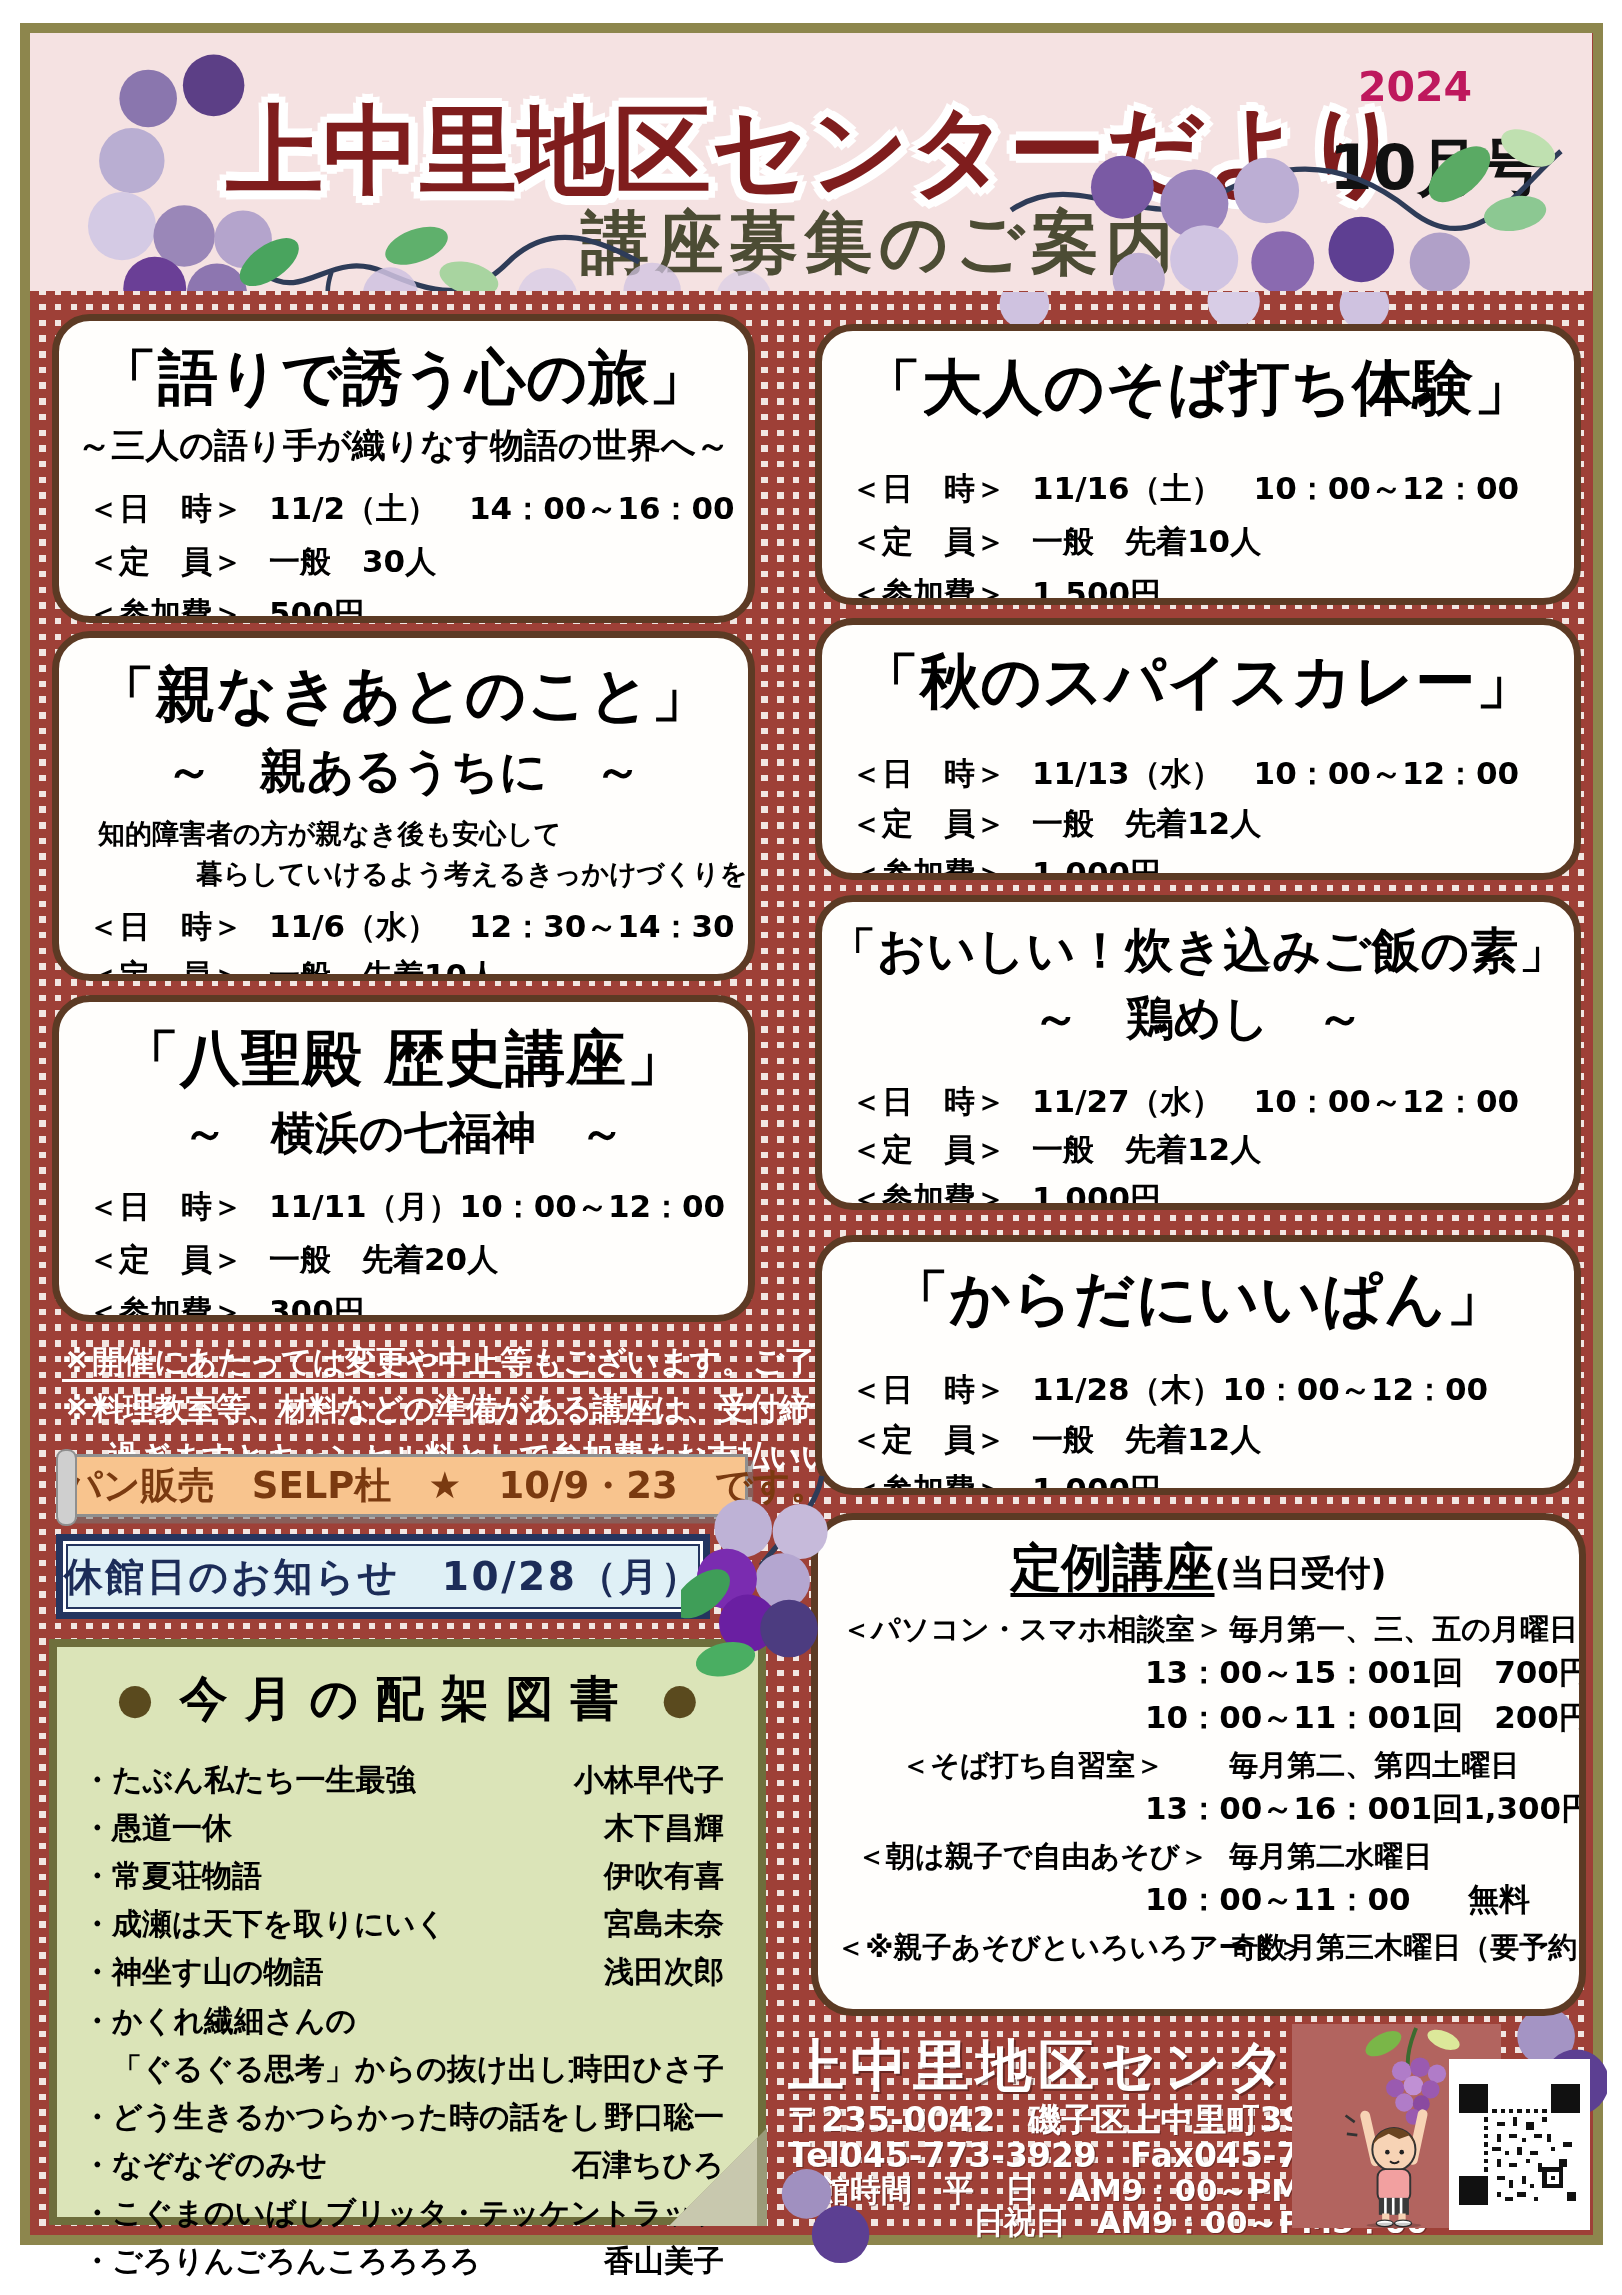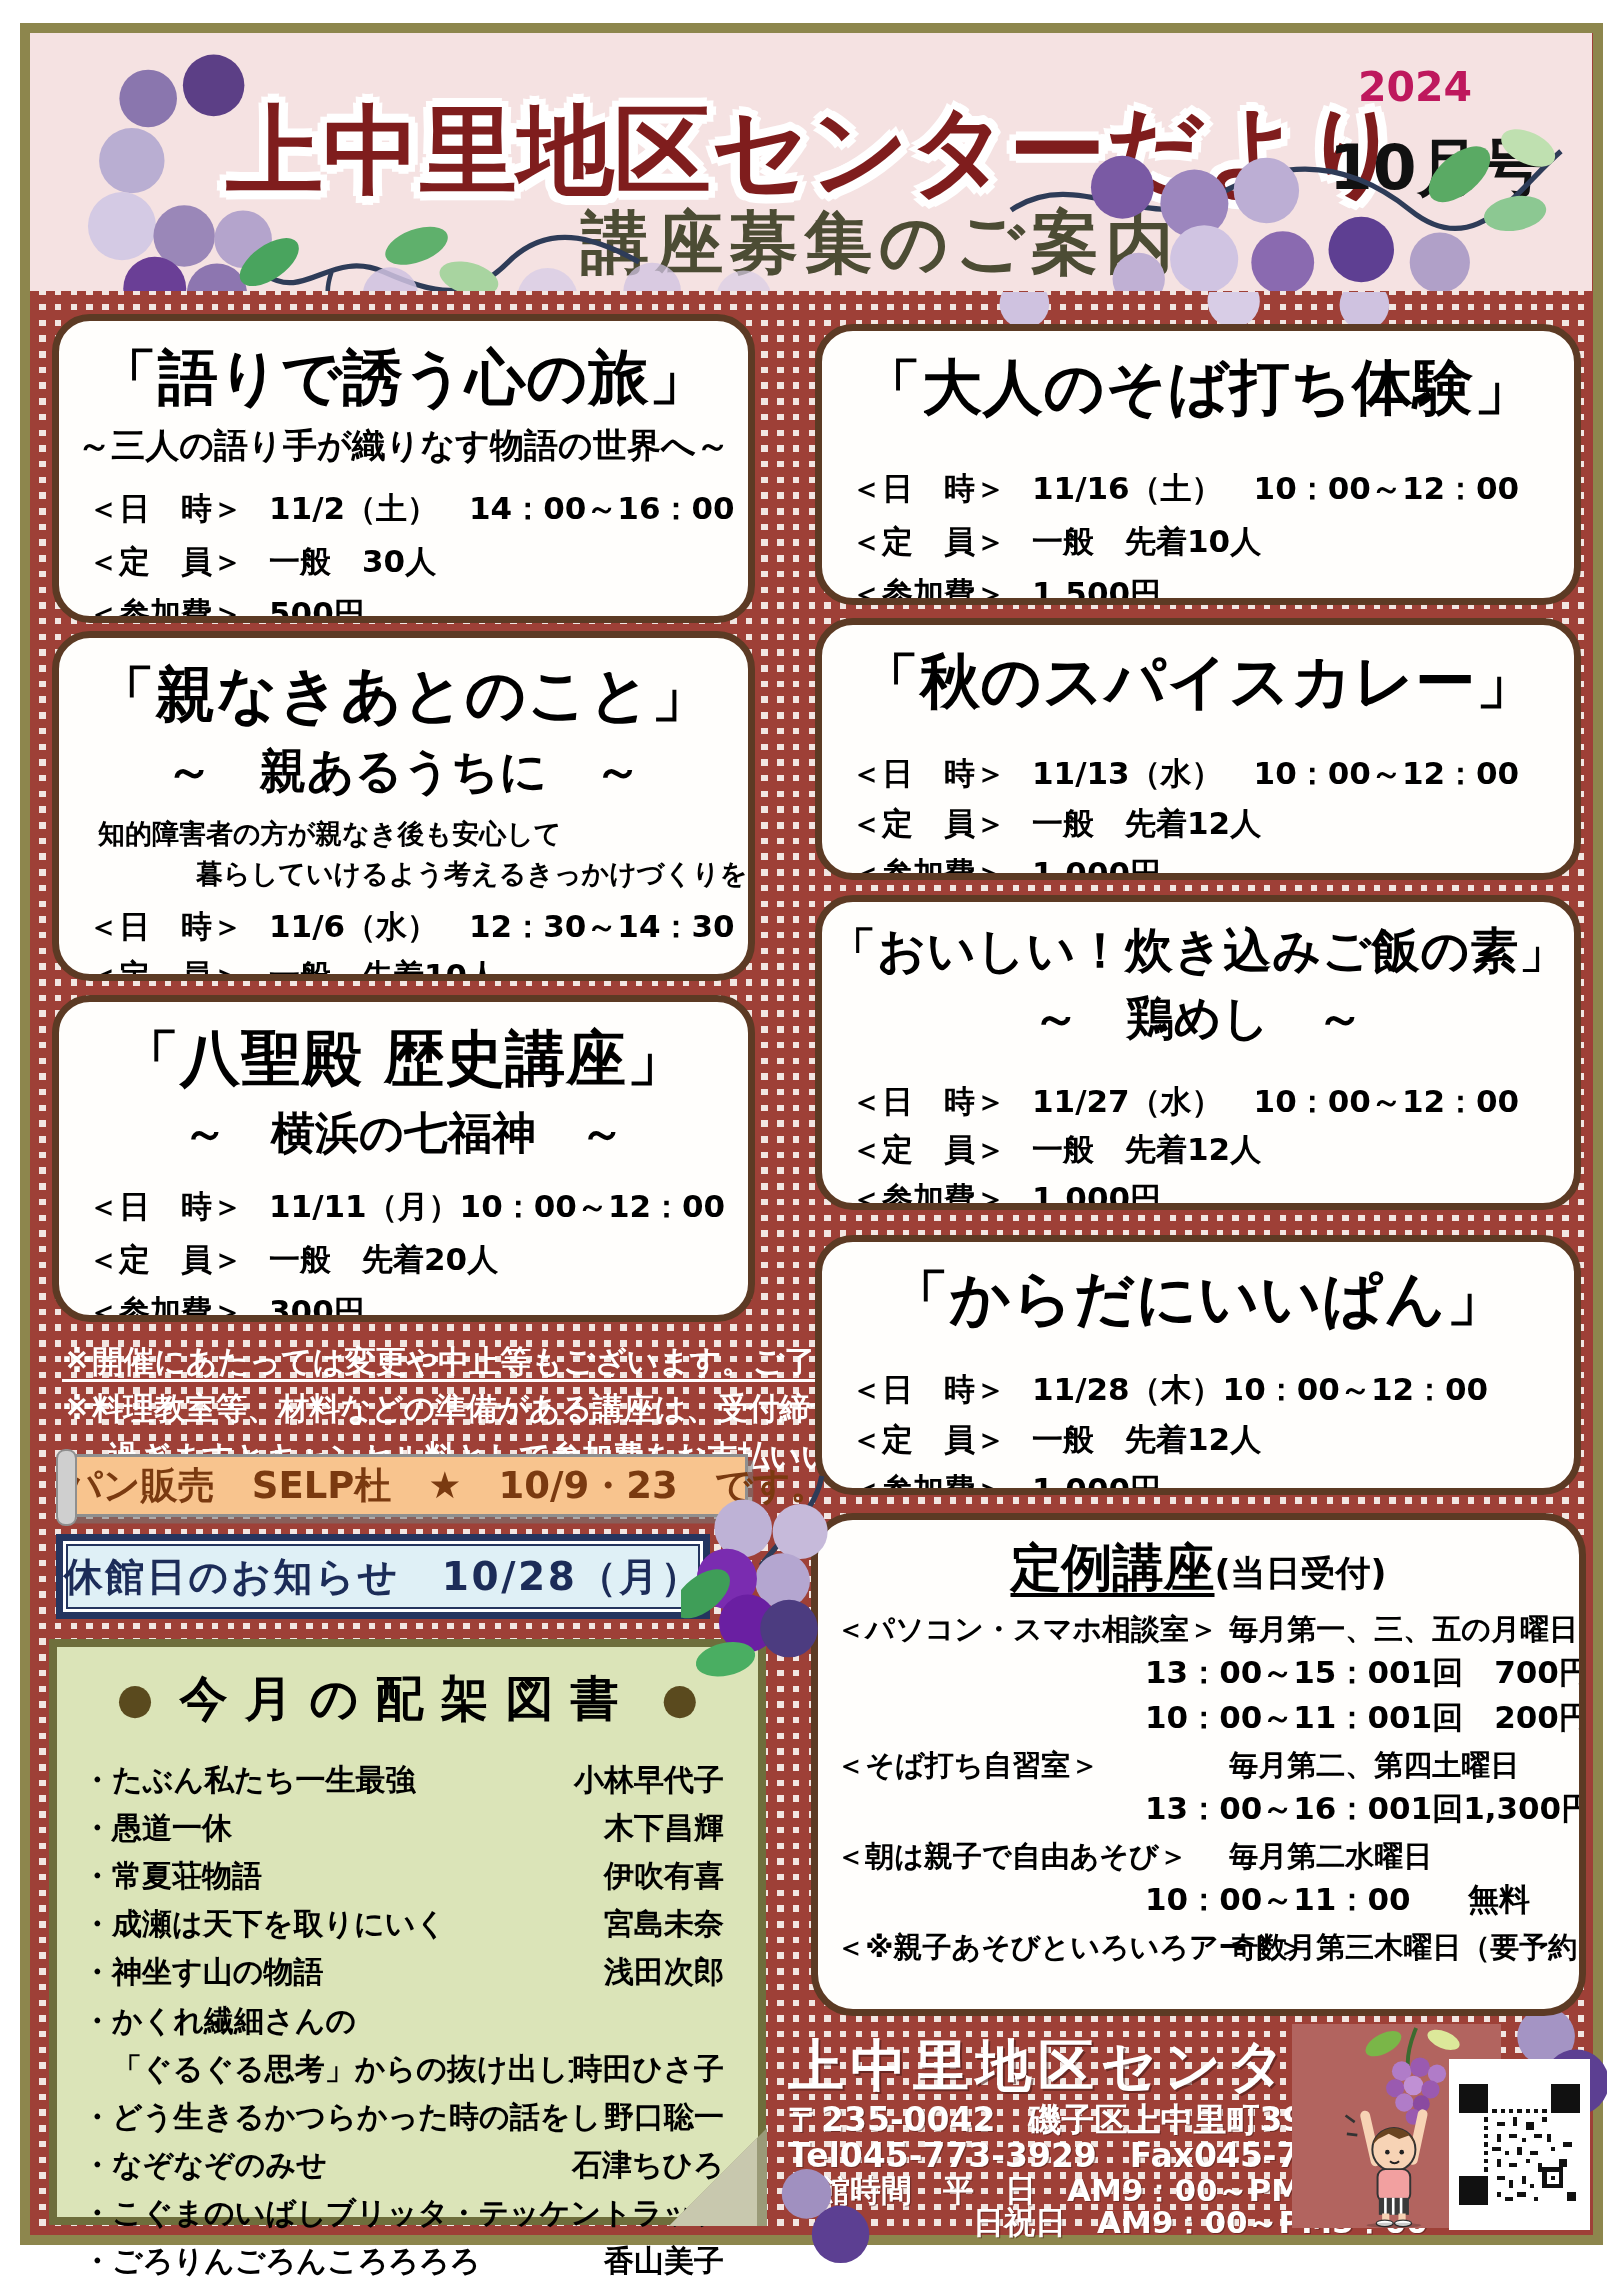--- a/index.html
+++ b/index.html
@@ -61,21 +61,21 @@
   .fold{position:absolute;right:-8.5px;bottom:-8.5px;width:0;height:0;border-style:solid;
         border-width:0 0 98px 98px;border-color:transparent transparent #9a9a78 transparent;}
   .fold::after{content:"";position:absolute;left:-98px;top:10.5px;width:0;height:0;border-style:solid;
         border-width:0 0 88px 88px;border-color:transparent transparent #c8c8ae transparent;}
   
   .regular{position:absolute;left:811px;top:1513px;width:775px;height:503px;box-sizing:border-box;z-index:2;
            background:#fffefc;border:7.2px solid #5c3a24;border-radius:42px;padding-top:14.4px;overflow:hidden;}
   .reg-head{text-align:center;font-weight:800;white-space:nowrap;}
   .reg-head .t{font-size:51px;text-decoration:underline;text-decoration-thickness:3.9px;text-underline-offset:7.9px;}
   .reg-head .s{font-size:35px;}
-  .reg-items{}
+  .reg-items{text-align:center;}
   .reg-l1{display:flex;font-size:29px;font-weight:800;margin:6.5px 0 0 18.3px;white-space:pre;}
   .reg-l1 .nm{min-width:393px;}
   .reg-l2{display:flex;justify-content:space-between;font-size:31px;font-weight:800;padding:2.6px 49px 0 327px;white-space:pre;}
   
   .footer{position:absolute;left:775px;top:2021px;width:811px;height:216px;z-index:2;color:#fff;font-weight:800;}
   .f-name{position:absolute;left:13px;top:7.9px;font-size:56px;letter-spacing:6.5px;white-space:nowrap;text-shadow:2px 2px 0 rgba(70,25,22,.6);}
   .f-line{position:absolute;left:13px;font-size:33px;white-space:nowrap;text-shadow:1.3px 1.3px 0 rgba(70,25,22,.5);}
   .f-addr{top:77px;}
   .f-tel{top:113px;}
   .f-h1{top:149px;font-size:31px;}

